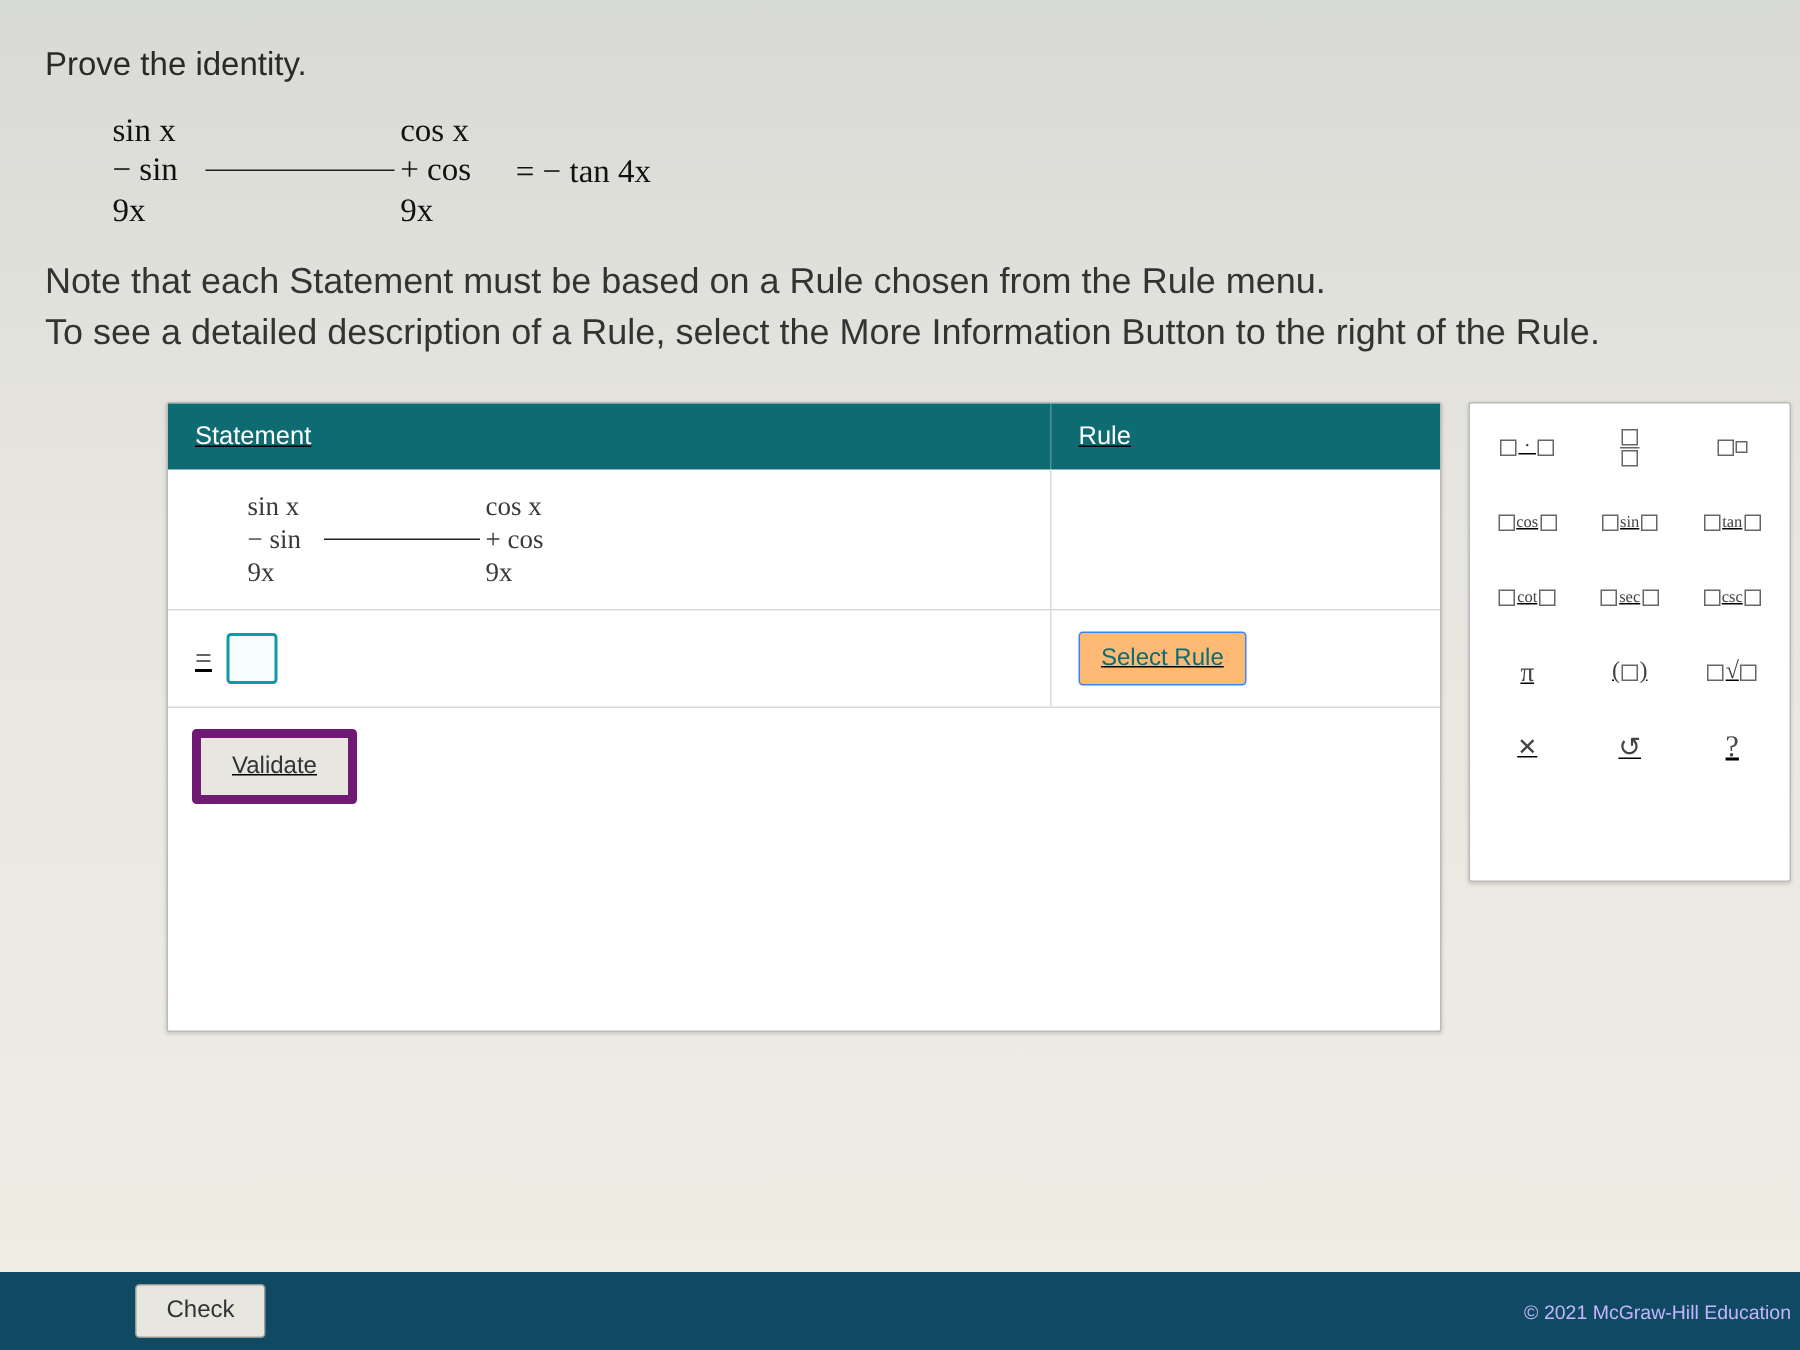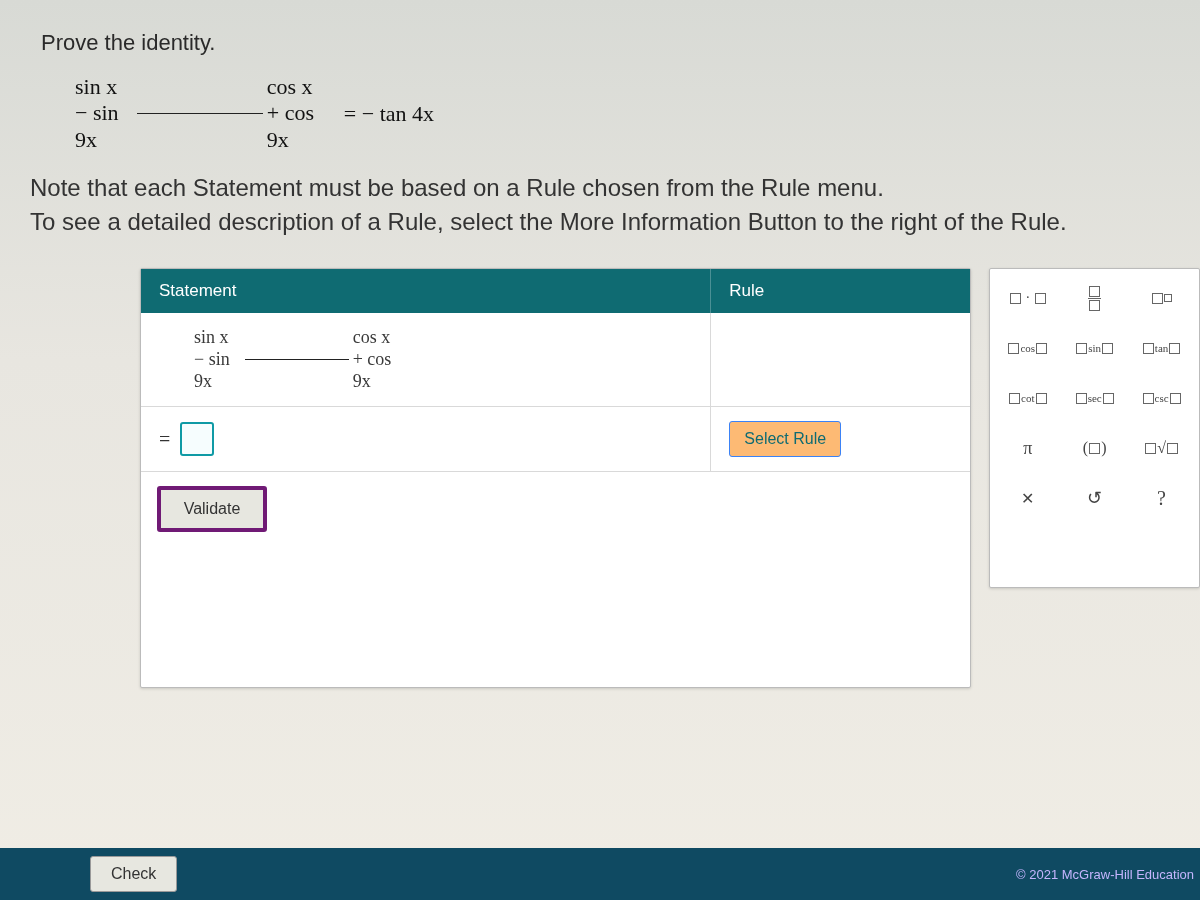--- a/index.html
+++ b/index.html
@@ -12,21 +12,21 @@
     height: 900px;
     overflow: hidden;
     position: relative;
   }
   .page {
     padding: 30px 0 0 30px;
   }
   .prompt-title {
     font-size: 22px;
     color: #2a2a2a;
-    margin: 0 0 18px 11px;
+    margin: 0 0 18px 0;
   }
   .identity-eq {
     margin: 0 0 18px 35px;
     display: flex;
     align-items: center;
     font-family: "Times New Roman", serif;
     font-size: 22px;
     color: #111;
   }
   .frac {
@@ -44,23 +44,24 @@
   }
   .eqrest { margin-left: 6px; }
   .note {
     font-size: 24px;
     color: #333;
     line-height: 1.4;
     margin-bottom: 30px;
   }
 
   .workarea {
-    margin-left: 110px;
+    margin-left: 81px;
     display: flex;
     gap: 18px;
+    text-decoration: underline;
   }
 
   .proof-panel {
     width: 850px;
     background: #fff;
     border: 1px solid #bbb;
     border-radius: 2px;
     box-shadow: 0 1px 3px rgba(0,0,0,.15);
     min-height: 420px;
     display: flex;
@@ -112,21 +113,21 @@
     padding:8px 14px;
     border-radius:3px;
     cursor:pointer;
   }
 
   .validate-btn {
     margin: 14px 0 0 16px;
     width: 110px;
     padding: 10px 0;
     background:#e7e7e0;
-    border:4px solid #701a75;
+    border:6px solid #701a75;
     border-radius:3px;
     font-size:16px;
     cursor:pointer;
     color:#333;
     align-self:flex-start;
   }
 
   .palette {
     width: 215px;
     background:#fff;

